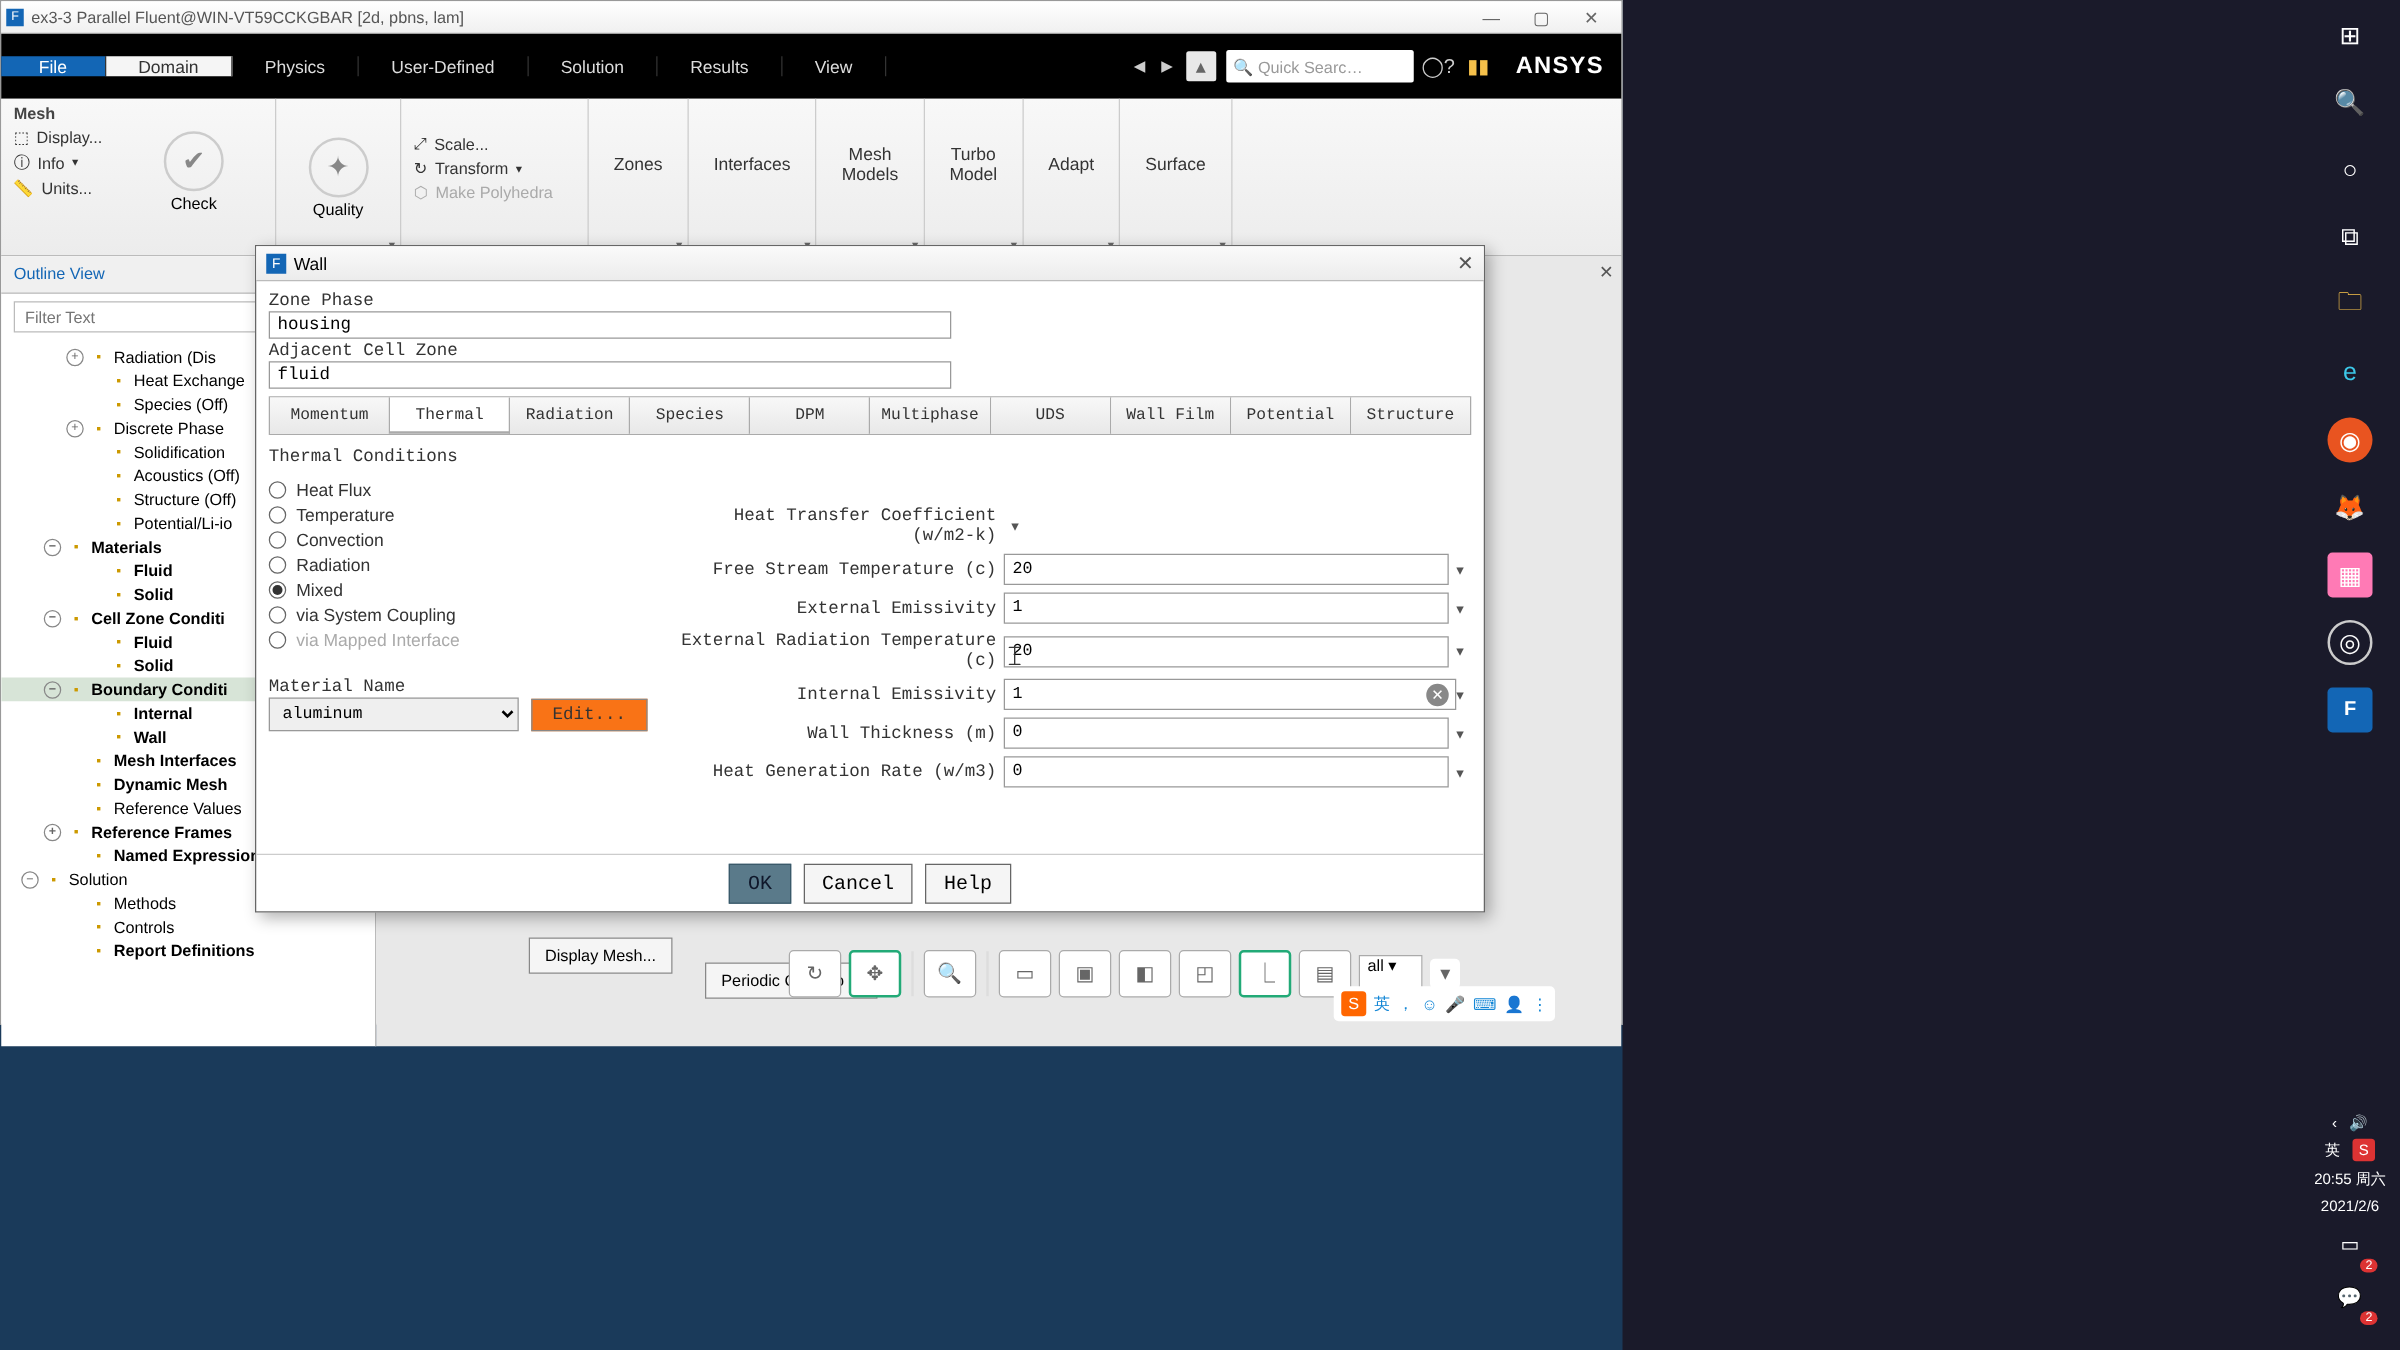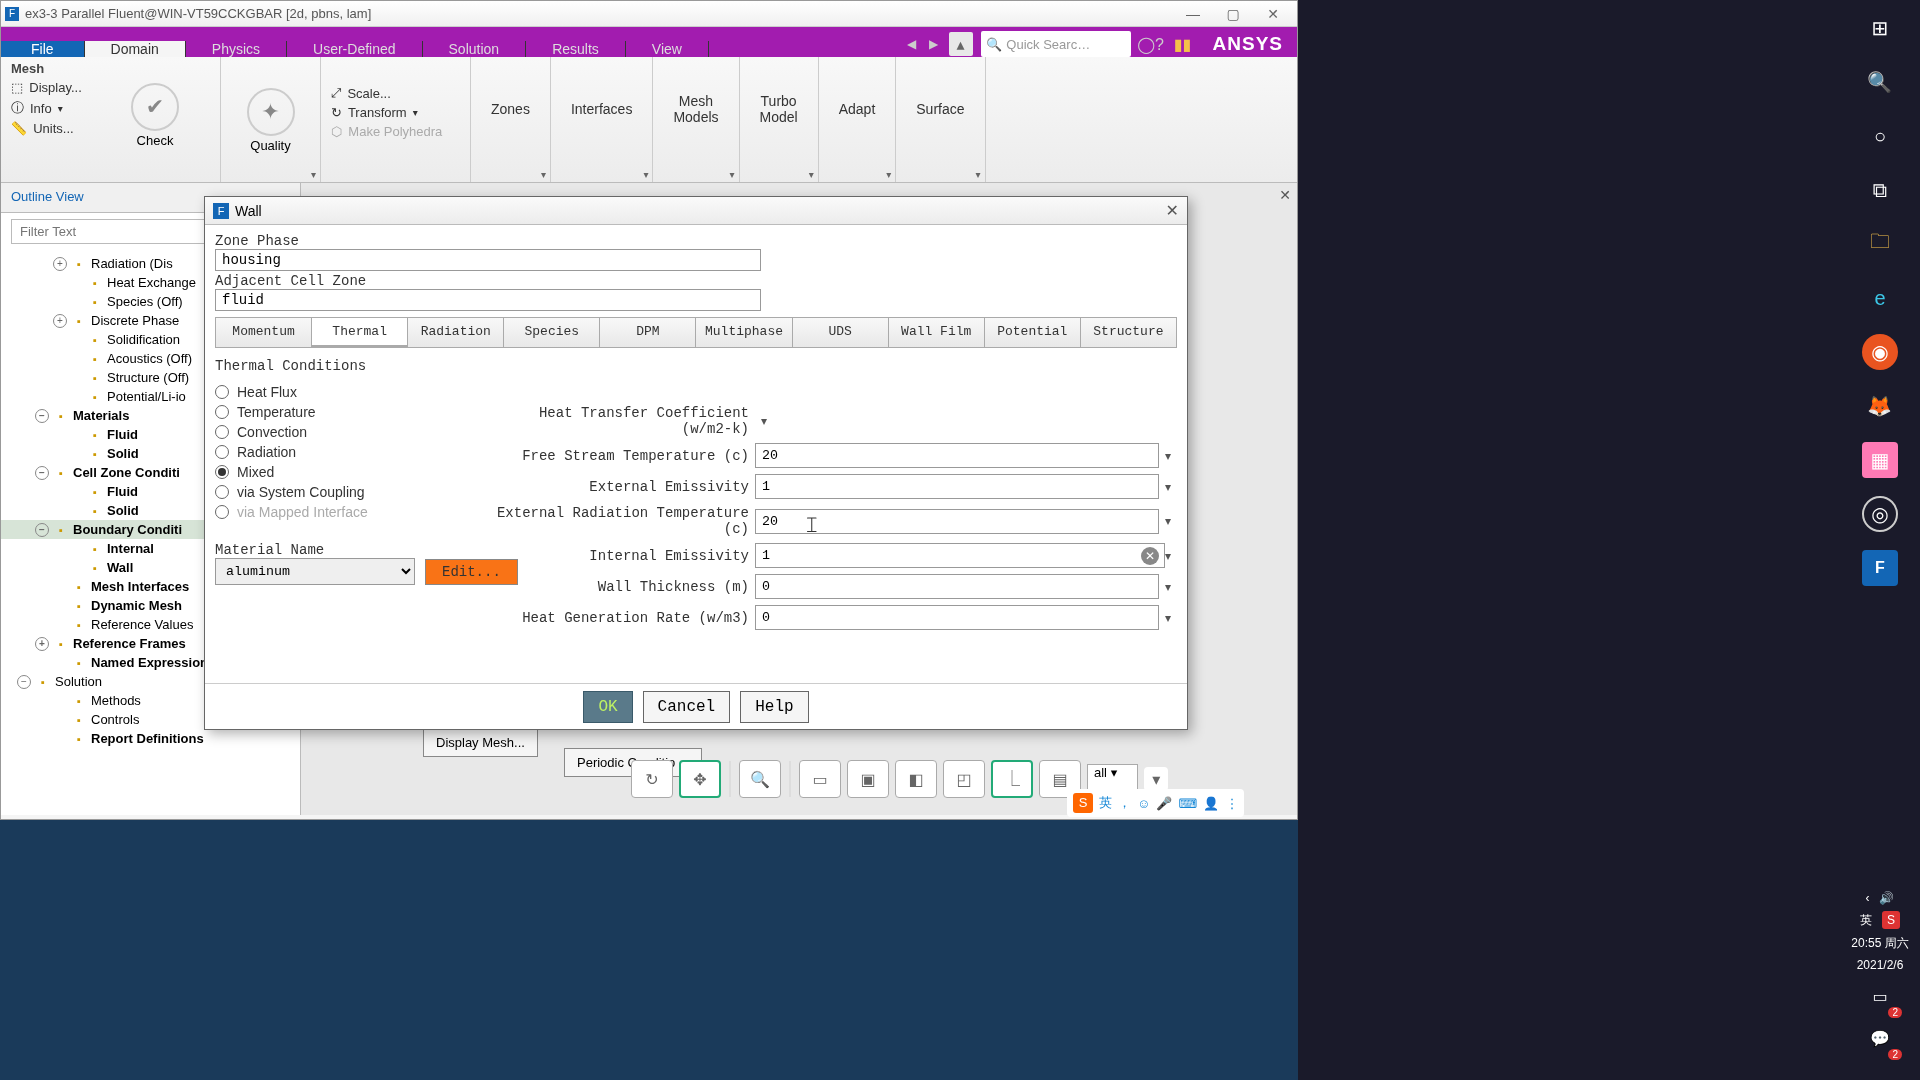--- a/index.html
+++ b/index.html
@@ -2,21 +2,21 @@
 <html><head>
 <meta charset="utf-8">
 <style>
 * { margin: 0; padding: 0; box-sizing: border-box; font-family: "Segoe UI", Tahoma, sans-serif; }
 body { background: #1a3a5a; width: 1920px; height: 1080px; overflow: hidden; position: relative; }
 .main-app { position: absolute; left: 0; top: 0; width: 1298px; height: 820px; background: #f5f5f5; border: 1px solid #999; }
 .titlebar { height: 26px; background: linear-gradient(#fff,#f0f0f0); border-bottom: 1px solid #ccc; display: flex; align-items: center; padding: 0 4px; font-size: 13px; color: #555; }
 .titlebar .ticon { width: 14px; height: 14px; background: #1366b5; color: #fff; font-size: 10px; text-align: center; line-height: 14px; margin-right: 6px; }
 .titlebar .spacer { flex: 1; }
 .titlebar .winbtn { width: 40px; height: 22px; display: flex; align-items: center; justify-content: center; color: #666; font-size: 14px; cursor: pointer; }
-.menubar { height: 30px; background: #a21caf; display: flex; align-items: flex-end; }
+.menubar { height: 52px; background: #000000; display: flex; align-items: center; }
 .menubar .mitem { padding: 0 26px; color: #ddd; font-size: 14px; display: flex; align-items: center; border-right: 1px solid #333; cursor: pointer; }
 .menubar .mitem.file { background: #1366b5; color: #fff; padding: 0 30px; }
 .menubar .mitem.active { background: #f5f5f5; color: #333; }
 .menubar .mright { margin-left: auto; display: flex; align-items: center; }
 .menubar .arrow { width: 22px; color: #ccc; font-size: 12px; text-align: center; }
 .menubar .expand { width: 24px; height: 24px; background: #e8e8e8; color: #666; border-radius: 2px; display: flex; align-items: center; justify-content: center; margin: 0 4px; }
 .menubar .search { background: #fff; border-radius: 2px; height: 26px; width: 150px; margin: 0 4px; display: flex; align-items: center; padding: 0 6px; color: #999; font-size: 13px; }
 .menubar .helpicon { width: 24px; height: 24px; margin: 0 4px; color: #ccc; display: flex; align-items: center; justify-content: center; }
 .menubar .ansys { color: #fff; font-weight: bold; letter-spacing: 1px; font-size: 19px; padding: 0 14px; }
 .ribbon { height: 126px; background: linear-gradient(#f8f8f8,#ececec); border-bottom: 1px solid #bbb; display: flex; }
@@ -59,39 +59,39 @@
 .dialog-title { height: 28px; background: linear-gradient(#fafafa,#ececec); border-bottom: 1px solid #bbb; display: flex; align-items: center; padding: 0 8px; font-size: 14px; }
 .dialog-title .dicon { width: 16px; height: 16px; background: #1366b5; color: #fff; font-size: 11px; text-align: center; line-height: 16px; margin-right: 6px; }
 .dialog-title .dclose { margin-left: auto; font-size: 16px; color: #555; cursor: pointer; }
 .dialog-body { flex: 1; padding: 6px 10px; font-size: 14px; color: #333; overflow: hidden; }
 .dialog-body .flabel { font-family: "Courier New", monospace; font-size: 14px; margin-top: 2px; }
 .dialog-body .finput { width: 546px; border: 1px solid #999; padding: 2px 6px; font-family: "Courier New", monospace; font-size: 14px; }
 .dialog-tabs { display: flex; margin-top: 6px; border: 1px solid #aaa; }
 .dialog-tabs .dtab { flex: 1; text-align: center; padding: 6px 0; font-family: "Courier New", monospace; font-size: 13px; border-right: 1px solid #aaa; cursor: pointer; background: linear-gradient(#f8f8f8,#e8e8e8); }
 .dialog-tabs .dtab.active { background: #fff; border-bottom: 2px solid #aaa; }
 .dialog-tabs .dtab:last-child { border-right: none; }
-.thermal-area { display: flex; margin-top: 10px; }
+.thermal-area { display: flex; margin-top: 10px; gap: 48px; }
 .thermal-left { width: 280px; }
 .thermal-left .sec-title { font-family: "Courier New", monospace; margin-bottom: 8px; }
 .thermal-left .radio-row { display: flex; align-items: center; gap: 8px; font-family: "Courier New", monospace; padding: 2px 0; cursor: pointer; }
 .thermal-left .radio { width: 14px; height: 14px; border: 1px solid #666; border-radius: 50%; position: relative; }
 .thermal-left .radio.checked::after { content: ""; position: absolute; left: 2px; top: 2px; width: 8px; height: 8px; background: #333; border-radius: 50%; }
 .thermal-left .radio-row.disabled { color: #aaa; }
 .thermal-right { flex: 1; margin-top: 47px; }
 .thermal-right .form-row { display: flex; align-items: center; margin-bottom: 6px; }
 .thermal-right .form-row .rlbl { flex: 0 0 260px; text-align: right; font-family: "Courier New", monospace; padding-right: 6px; }
 .thermal-right .form-row input { flex: 1; border: 1px solid #999; padding: 4px 6px; font-family: "Courier New", monospace; }
 .thermal-right .form-row .caret { width: 18px; text-align: center; color: #555; cursor: pointer; font-size: 12px; }
 .thermal-right .form-row .clearx { width: 18px; height: 18px; border-radius: 50%; background: #888; color: #fff; text-align: center; line-height: 18px; font-size: 12px; margin-left: -24px; cursor: pointer; }
 .mat-row { margin-top: 18px; display: flex; align-items: flex-end; gap: 10px; }
 .mat-row select { width: 200px; border: 1px solid #999; padding: 4px 6px; font-family: "Courier New", monospace; }
 .mat-row .editbtn { border: 1px solid #888; padding: 4px 16px; font-family: "Courier New", monospace; cursor: pointer; background: #f97316; }
 .dialog-footer { height: 46px; border-top: 1px solid #ccc; display: flex; align-items: center; justify-content: center; gap: 10px; }
 .dialog-footer .fbtn { border: 1px solid #666; padding: 6px 14px; font-family: "Courier New", monospace; cursor: pointer; background: #f5f5f5; }
-.dialog-footer .fbtn.primary { background: #5a7a8a; color: #bef264; border-color: #3a5a6a; }
+.dialog-footer .fbtn.primary { background: #5a7a8a; color: #0f172a; border-color: #3a5a6a; }
 
 
 .right-bar { position: absolute; right: 0; top: 0; width: 622px; height: 1080px; background: #1a1a2a; }
 .dock { position: absolute; right: 0; top: 0; width: 80px; height: 1080px; display: flex; flex-direction: column; align-items: center; gap: 18px; padding-top: 10px; }
 .dock .dicon { width: 36px; height: 36px; display: flex; align-items: center; justify-content: center; color: #fff; font-size: 20px; border-radius: 4px; cursor: pointer; }
 .dock .dicon.active { background: #333a4a; }
 .dock .dicon.folder { color: #f5c04a; }
 .dock .dicon.edge { color: #3cc8e8; }
 .dock .dicon.ubuntu { background: #e95420; border-radius: 50%; }
 .dock .dicon.firefox { color: #ff8a3c; }

